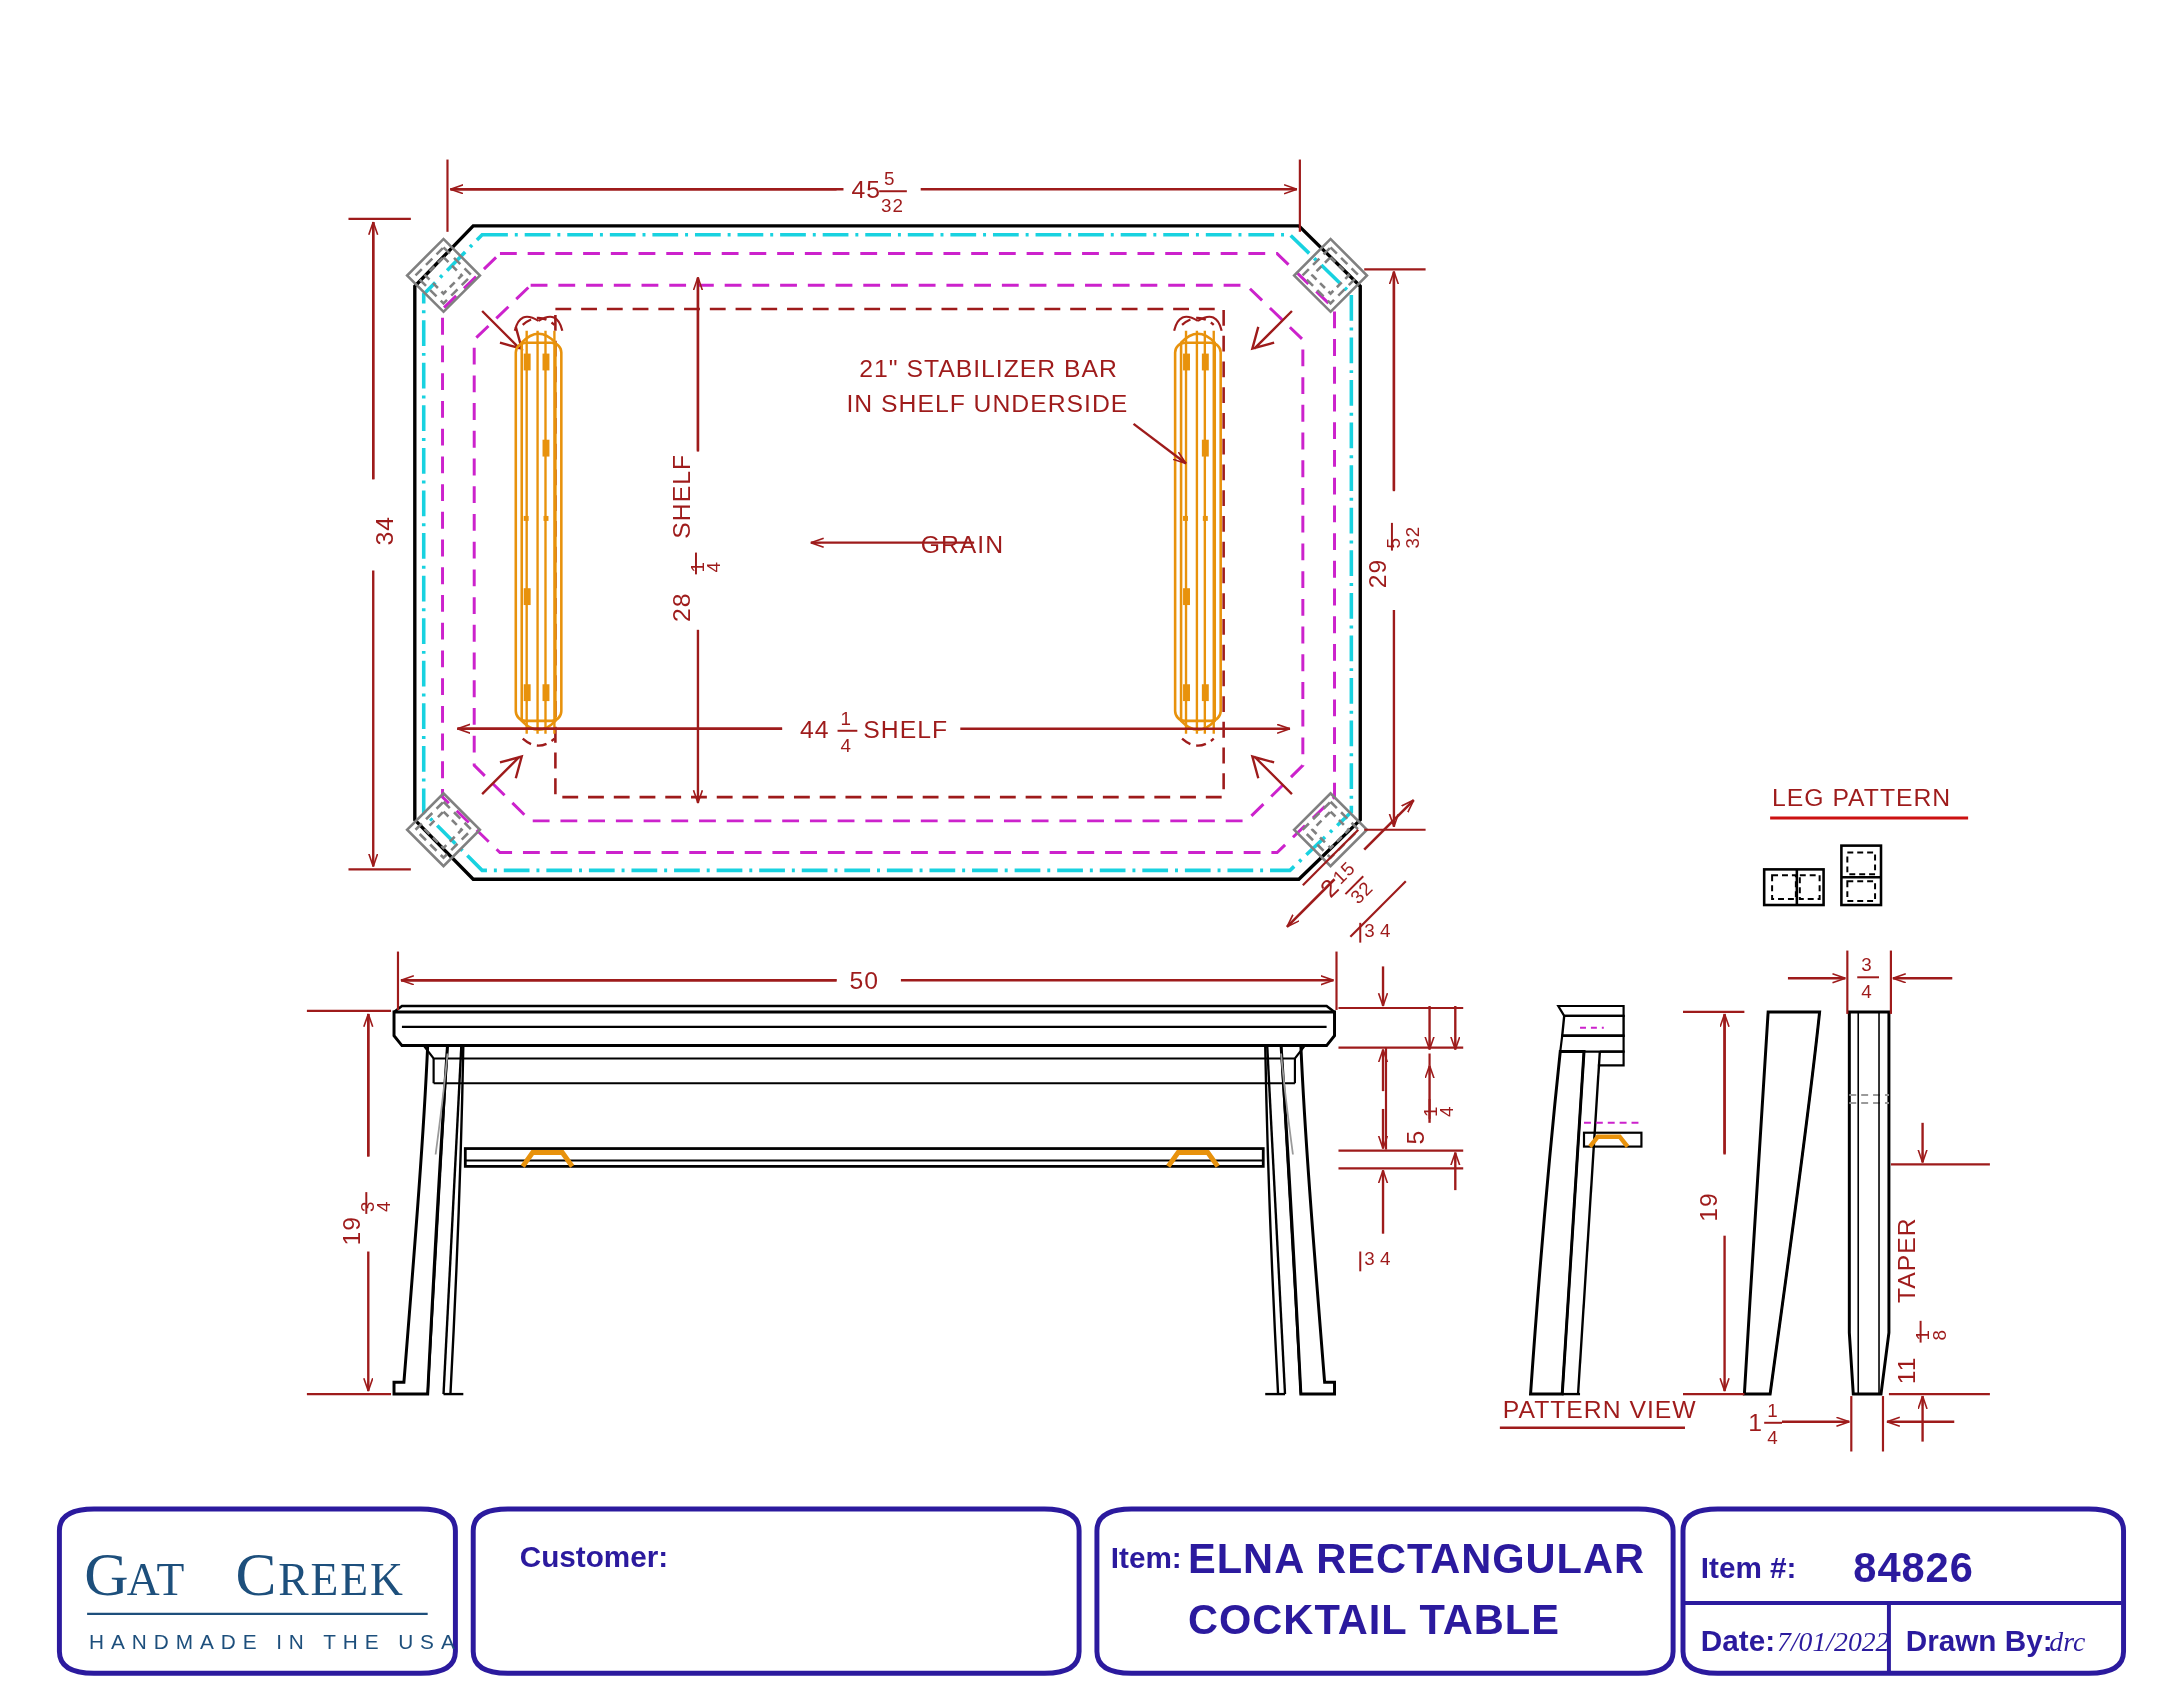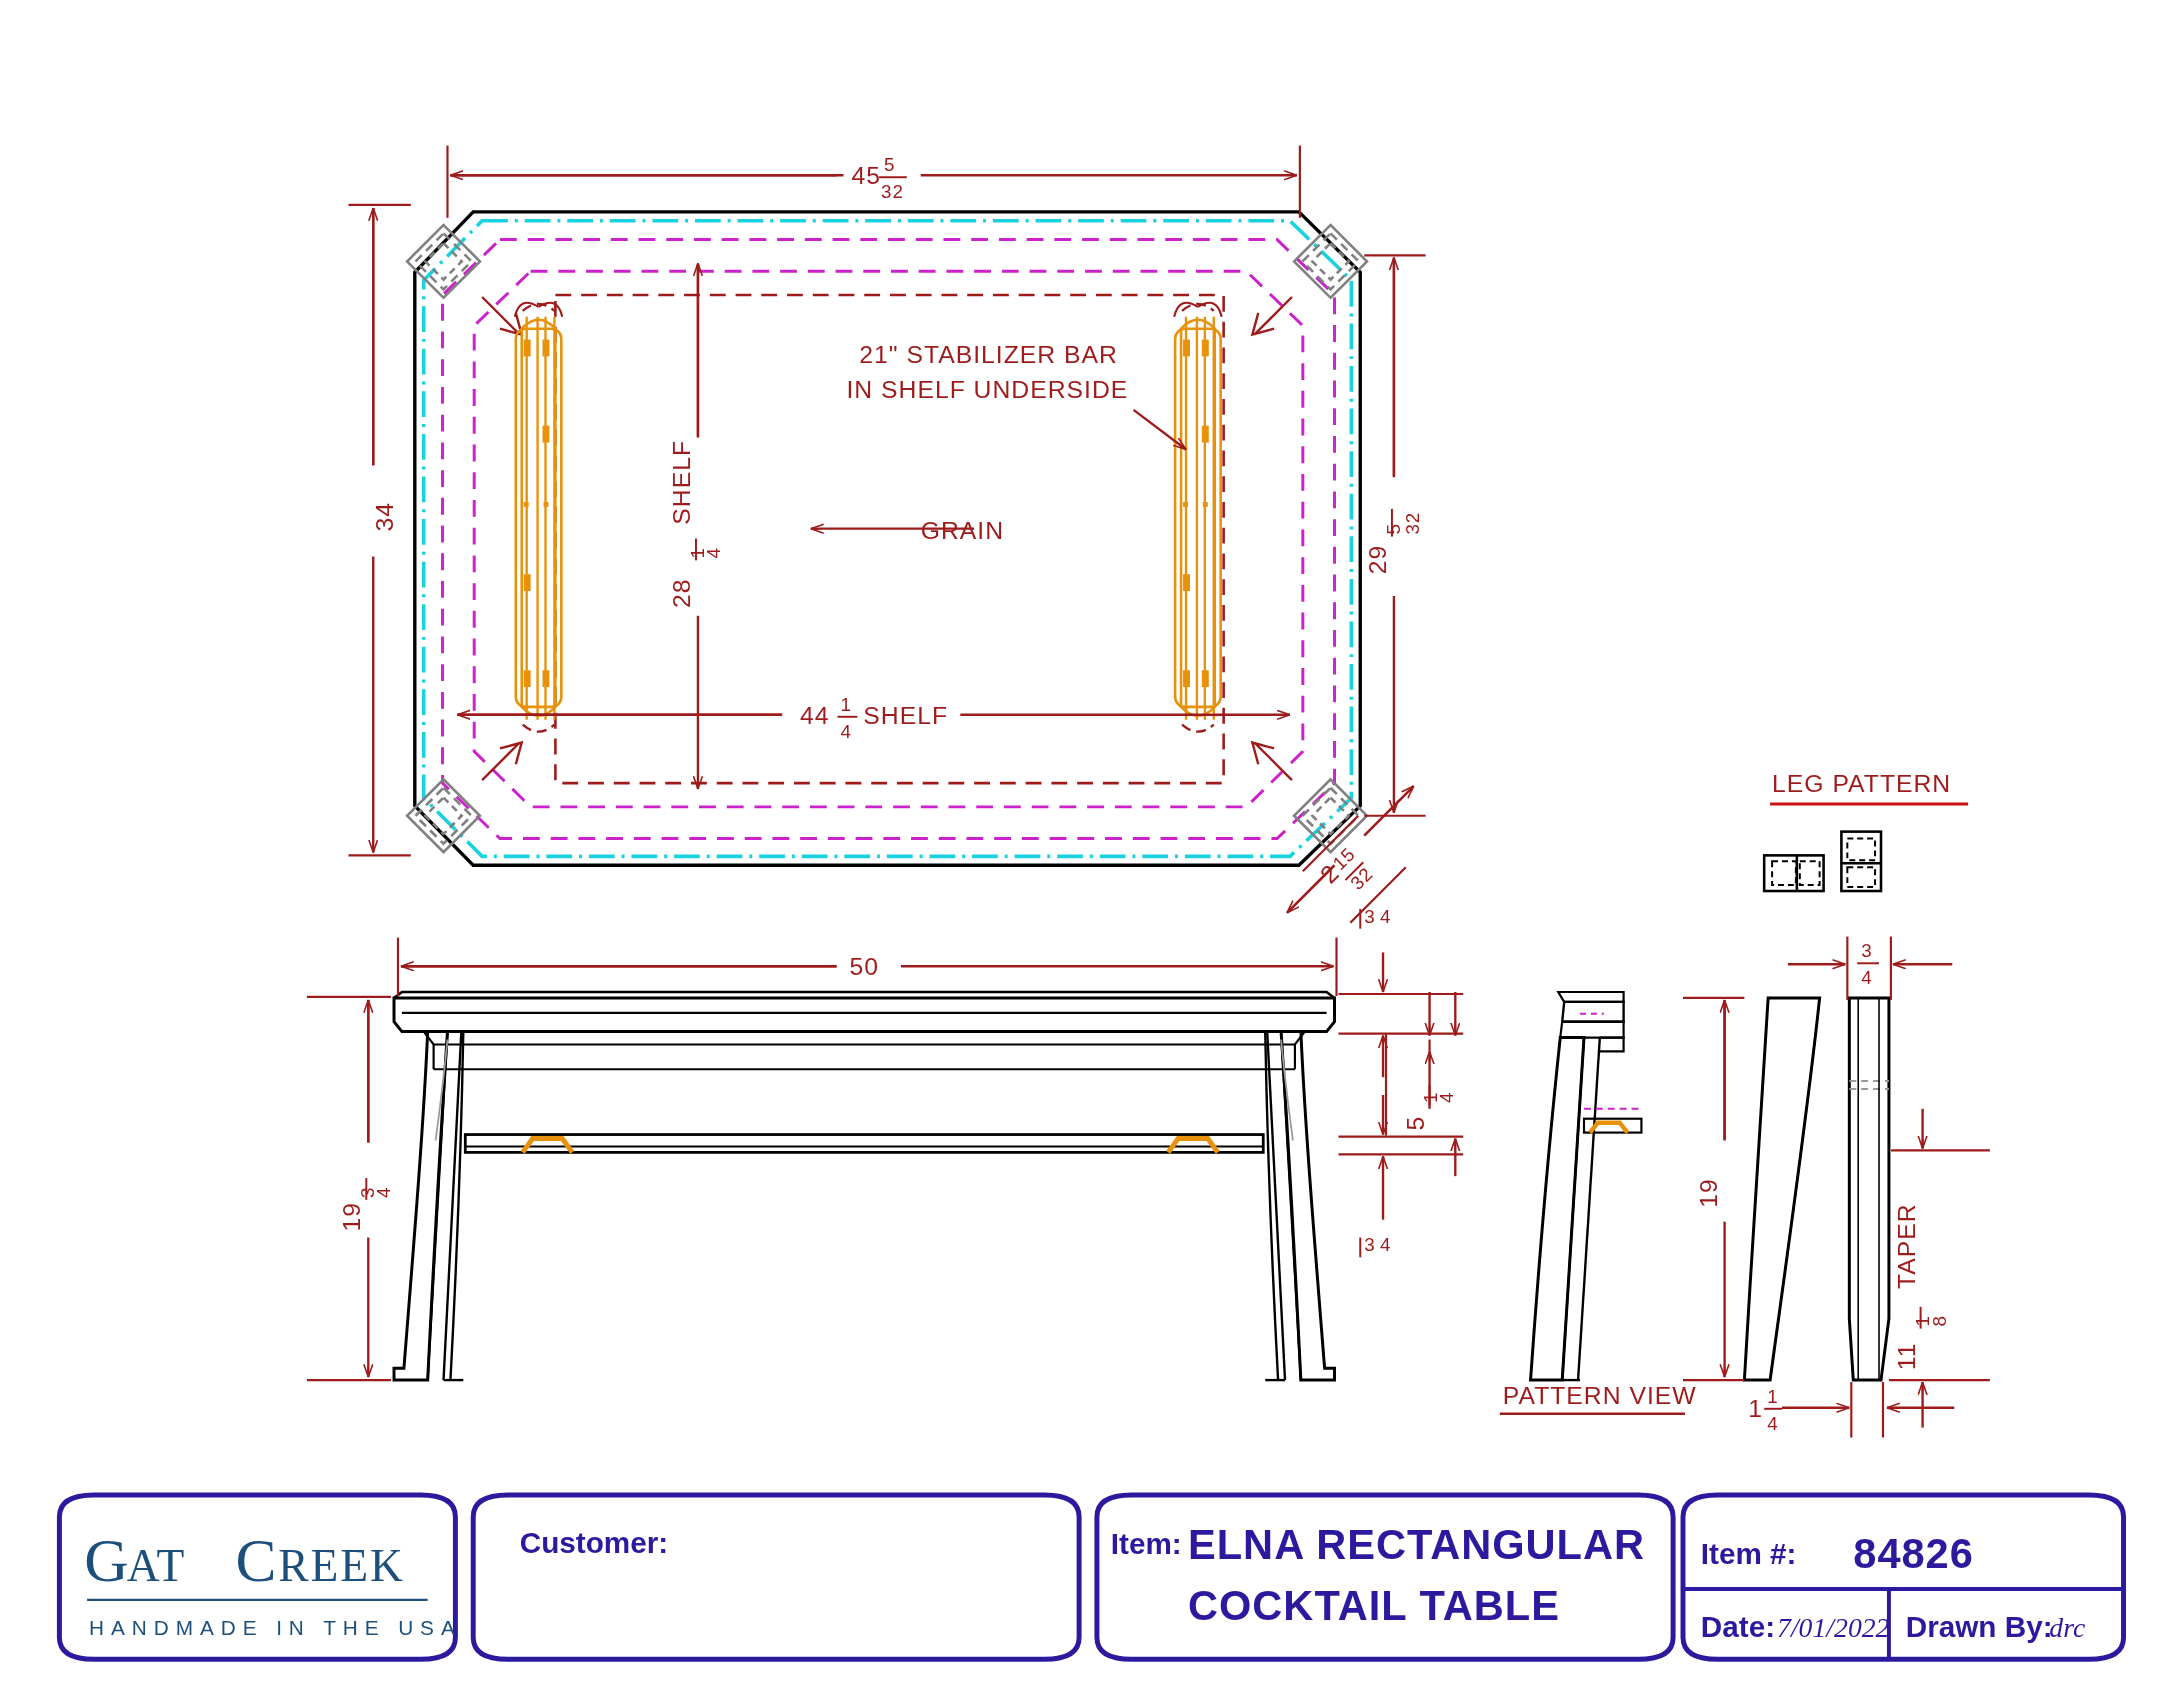--- a/index.html
+++ b/index.html
@@ -1,17 +1,17 @@
 <!DOCTYPE html>
 <html><head>
 <meta charset="utf-8">
 <style>
   html,body{margin:0;padding:0;background:#fff;}
   body{width:2178px;height:1683px;font-family:"Liberation Sans",sans-serif;position:relative;overflow:hidden;}
-  #sheet{position:absolute;left:0;top:2px;width:2178px;height:1547px;}
+  #sheet{position:absolute;left:0;top:16px;width:2178px;height:1547px;}
   svg{display:block;}
   .dimtxt{font-family:"Liberation Sans",sans-serif;font-size:25px;fill:#9e1b1b;letter-spacing:1px;}
   .frac{font-size:19px;}
   .tb-label{font-family:"Liberation Sans",sans-serif;font-size:30px;fill:#2b1a9e;font-weight:bold;}
   .tb-value{font-family:"Liberation Sans",sans-serif;font-size:42px;fill:#2b1a9e;font-weight:bold;letter-spacing:1px;}
   .tb-hand{font-family:"Liberation Serif",serif;font-size:28px;fill:#2b1a9e;font-style:italic;}
   .logo-main{font-family:"Liberation Serif",serif;fill:#1d4f7c;letter-spacing:2px;}
   .logo-sub{font-family:"Liberation Sans",sans-serif;font-size:21px;fill:#1d4f7c;letter-spacing:7px;}
 </style>
 </head>

